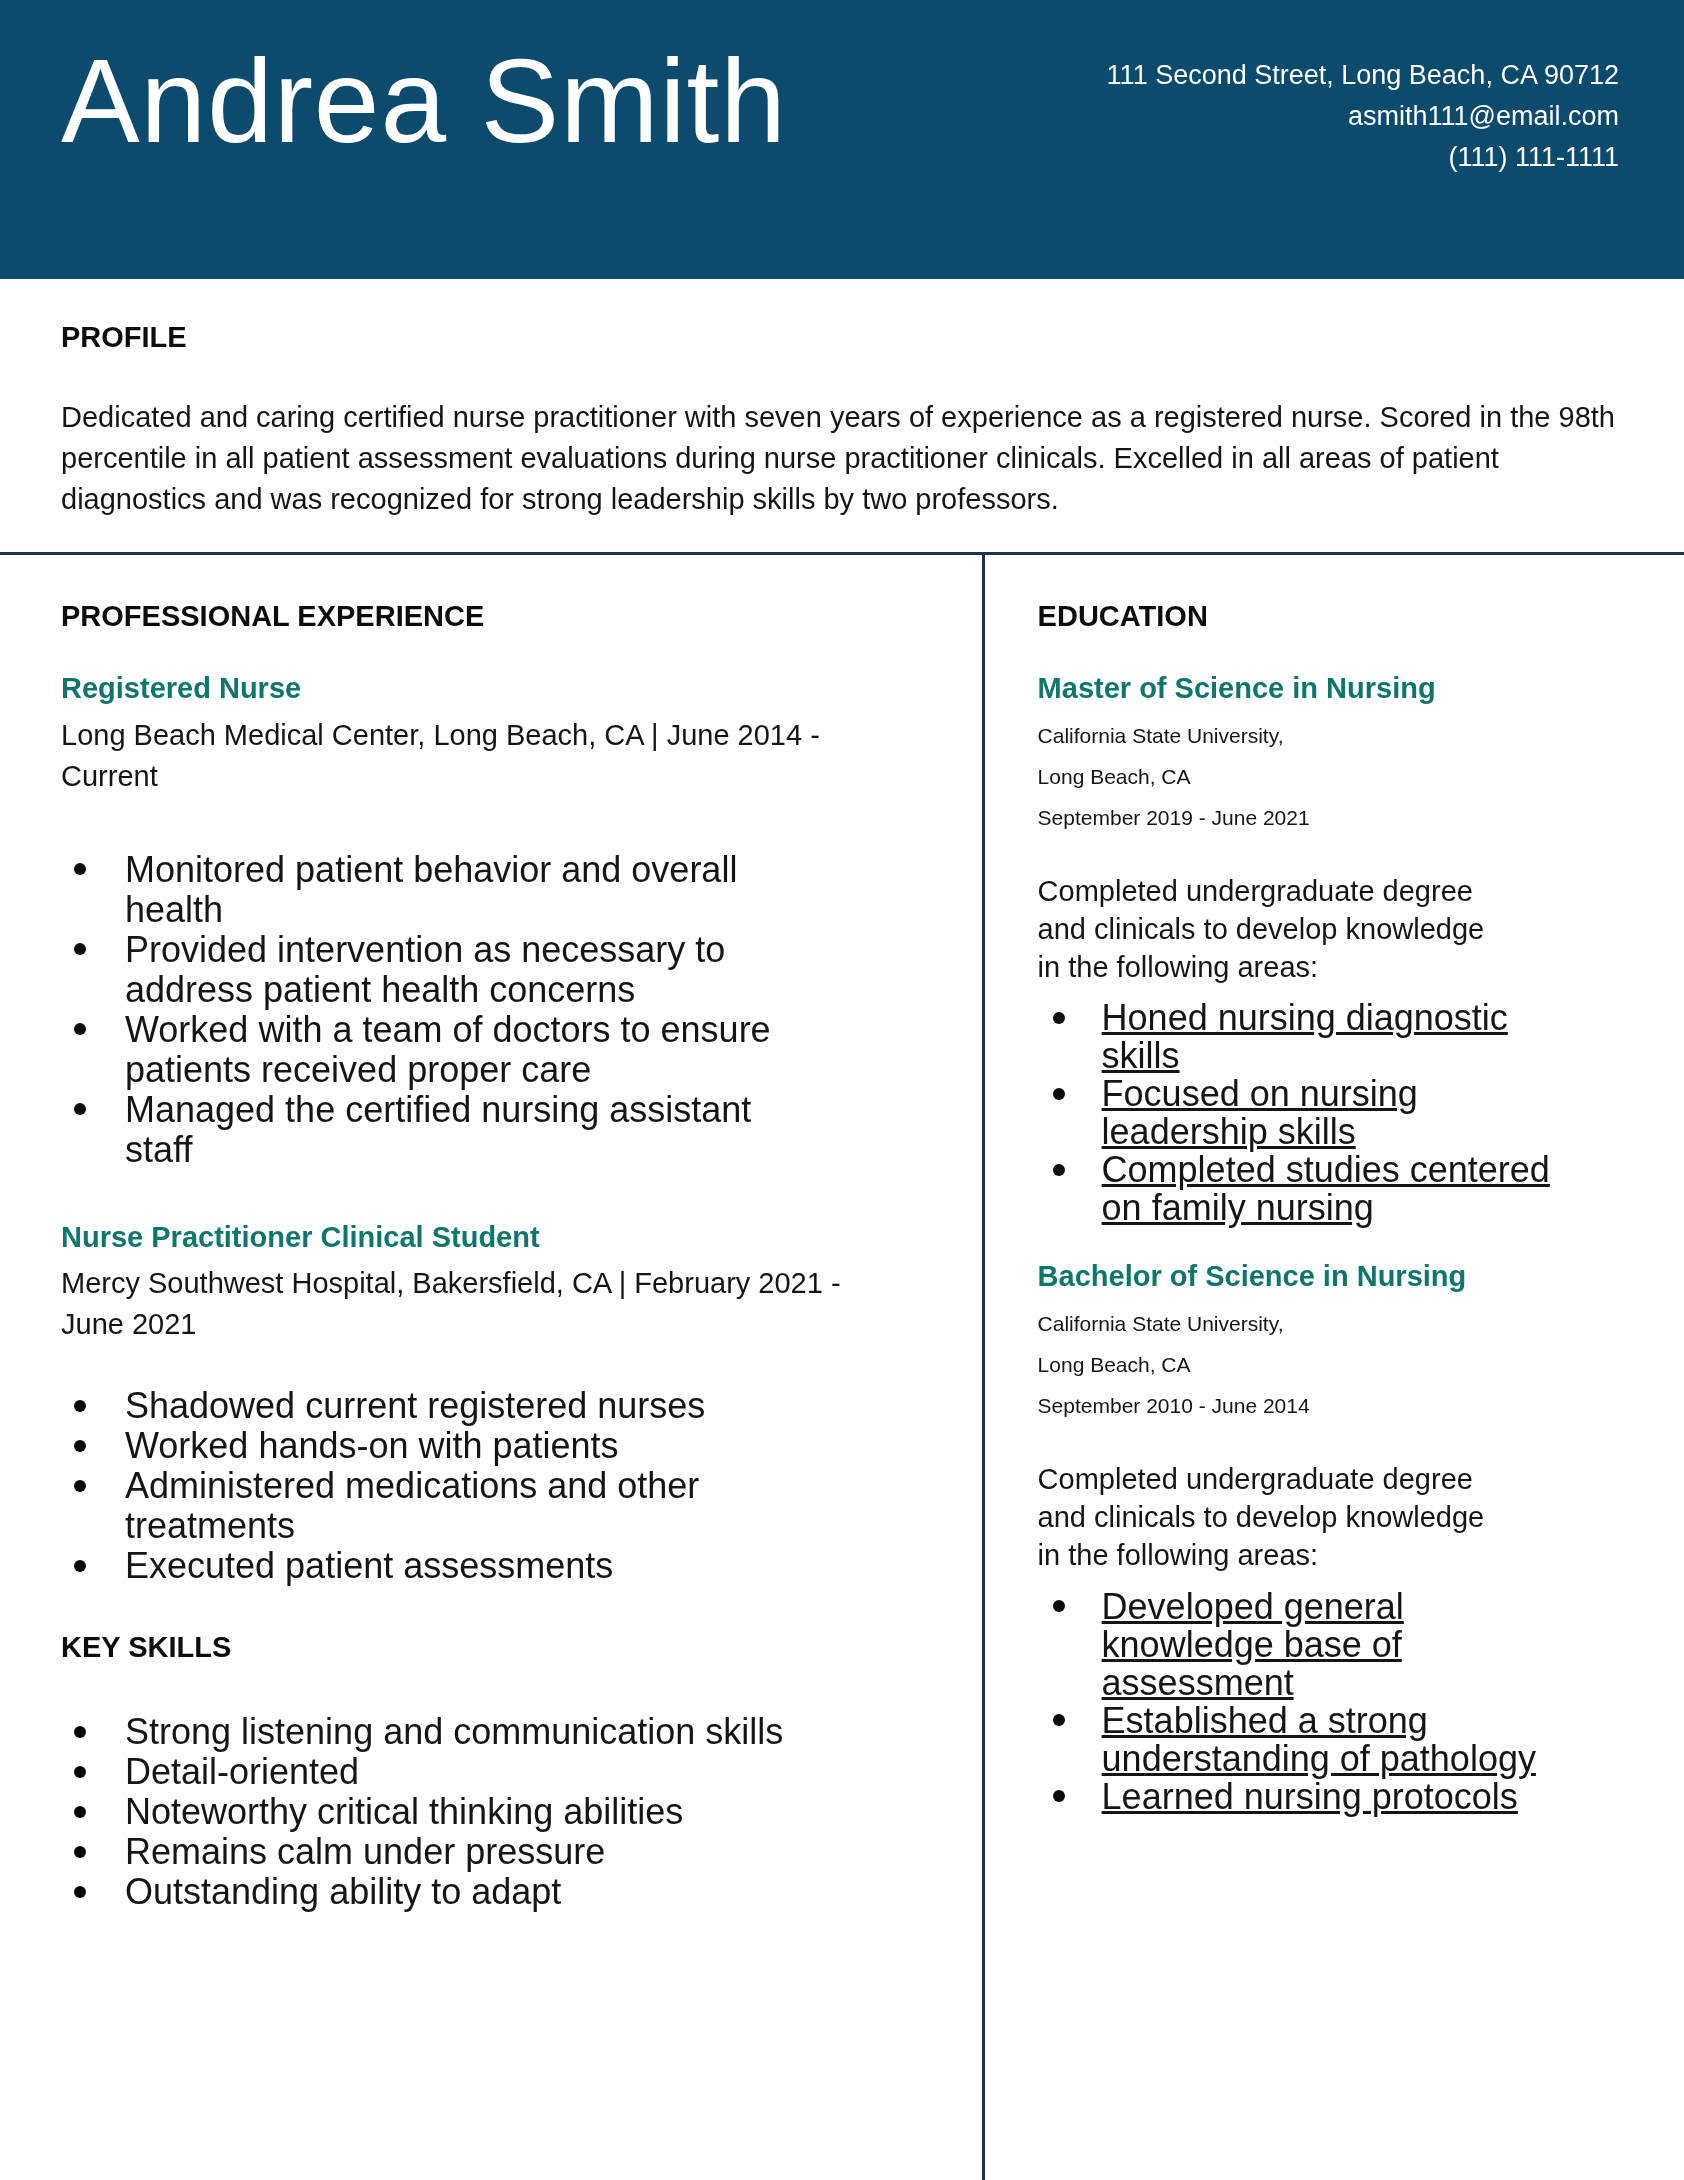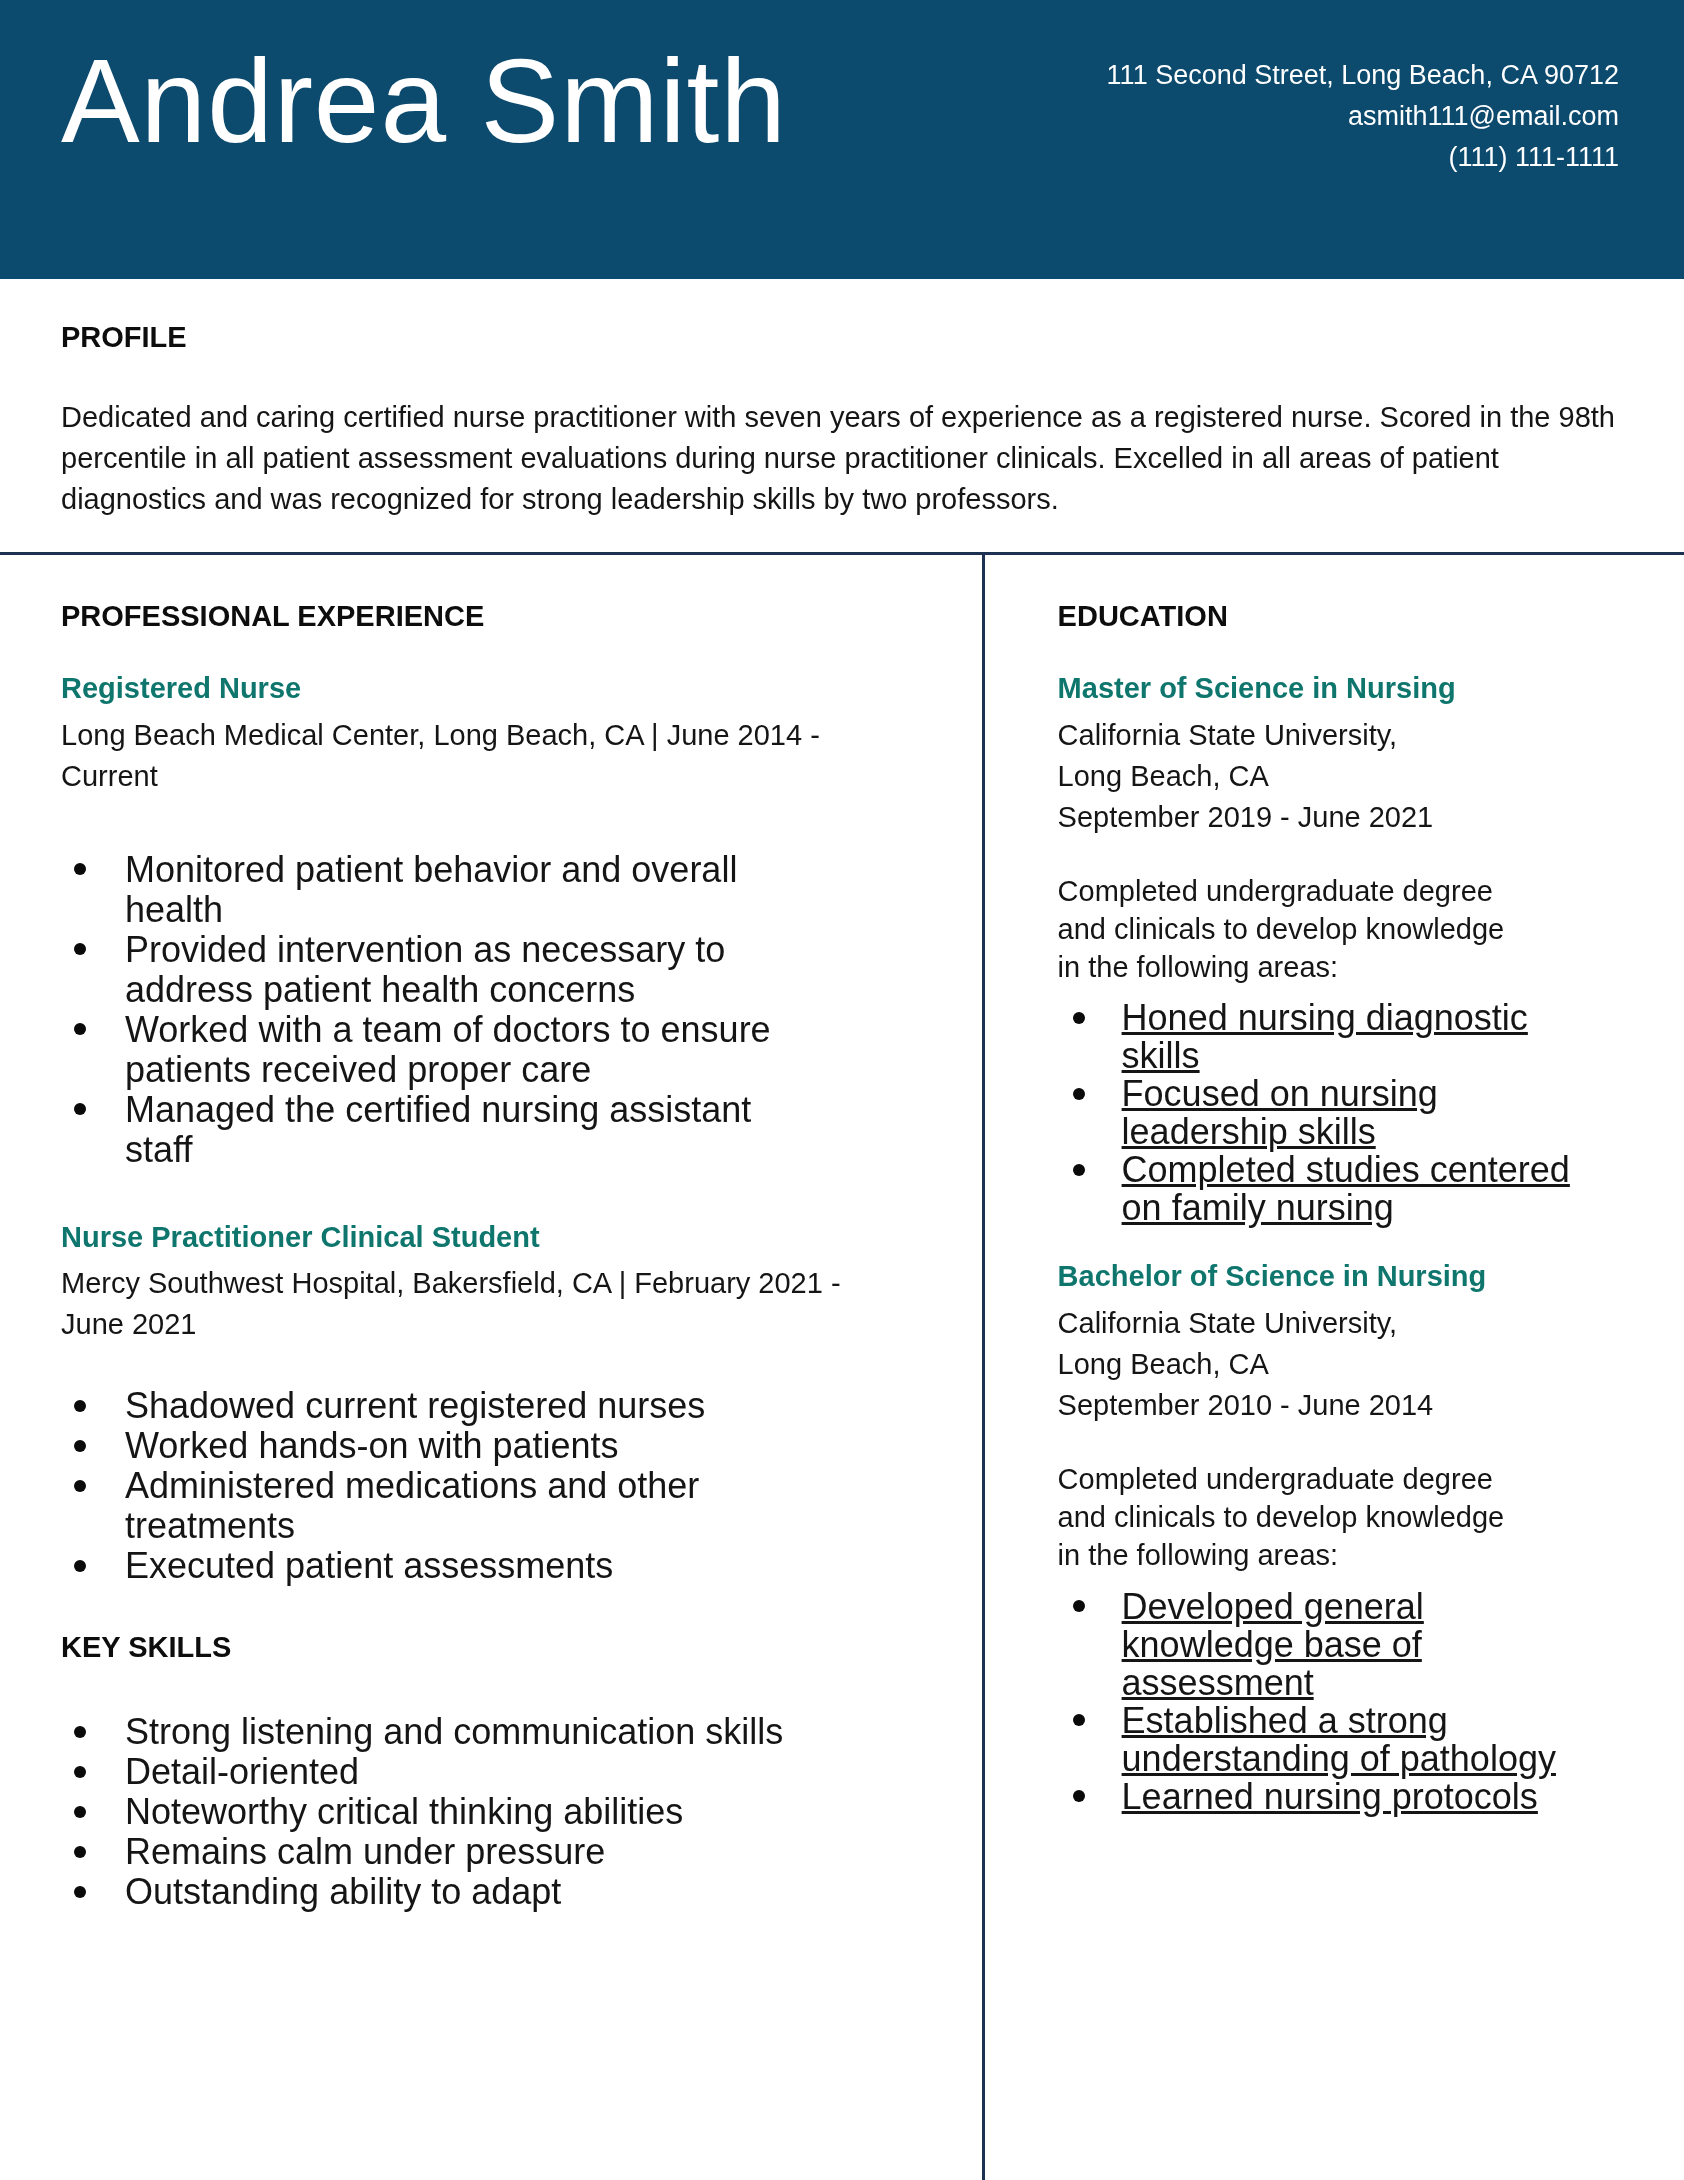--- a/index.html
+++ b/index.html
@@ -53,21 +53,21 @@
     font-size: 29px;
     line-height: 41px;
   }
 
   .rule { height: 3.4px; background: #1d3153; margin-top: 32px; }
 
   
   .columns { display: flex; align-items: stretch; min-height: 1625px; box-sizing: border-box; }
   .col-left  { width: 982px; box-sizing: border-box; padding-left: 61px; }
   .vrule { width: 2.6px; background: #1d3153; }
-  .col-right { flex: 1; box-sizing: border-box; padding-left: 73px; padding-right: 60px; }
+  .col-right { flex: 1; box-sizing: border-box; padding-left: 53px; padding-right: 60px; }
   .columns .h2 { margin-top: 44px; }
 
   .meta {
     margin: 8.5px 0 0;
     max-width: 818px;
     font-size: 29px;
     line-height: 41px;
   }
 
   ul.blist {
@@ -88,21 +88,21 @@
     height: 12px;
     border-radius: 50%;
     background: #0a0a0a;
   }
   .job2 .h3 { margin-top: 49px; }
   .job2 .blist { margin-top: 41px; }
   .skills .h2 { margin-top: 44px; }
   .skills .blist { margin-top: 48px; }
 
   
-  .school { font-size: 29px; line-height: 41px; }
+  .school { font-size: 21px; line-height: 41px; }
   .school-block { margin-top: 8.5px; }
   .summary {
     margin: 34px 0 0;
     max-width: 456px;
     font-size: 29px;
     line-height: 38px;
   }
   .col-right .blist { margin-top: 13.6px; line-height: 38px; text-decoration: underline; }
   .col-right .blist li { max-width: 481px; }
   .col-right .blist li::before { left: 15.3px; top: 12.8px; }

